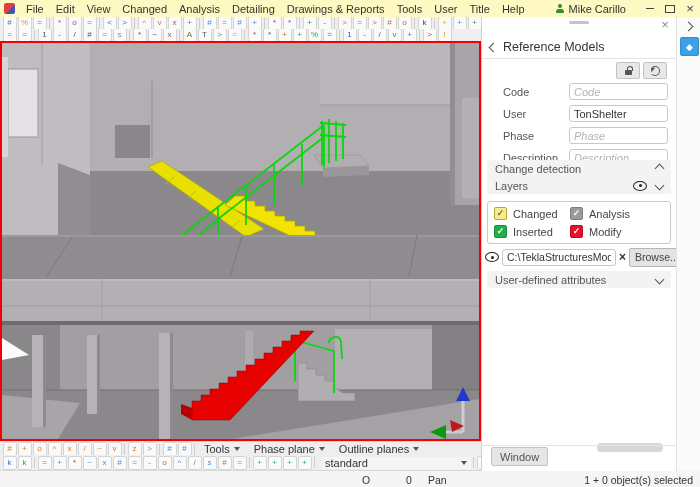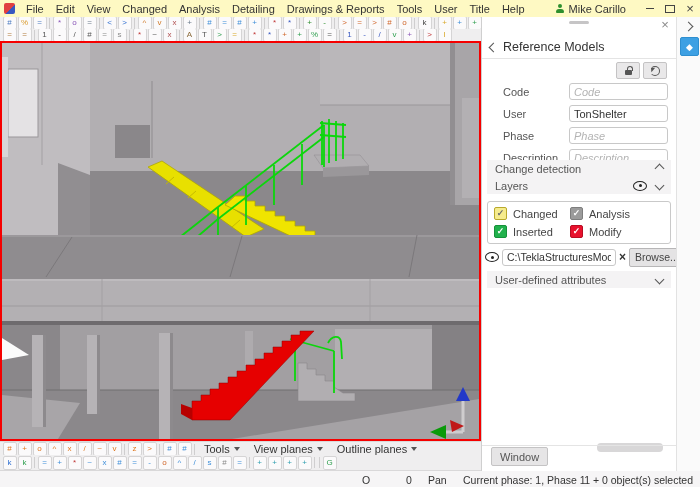--- a/index.html
+++ b/index.html
@@ -470,21 +470,21 @@
       <span class="ticon">
         <span style="color: rgb(63, 143, 217);">#</span>
       </span>
     </span>
   <span class="tsep"></span>
   <span class="ddl">
       <span>Tools</span>
       <span class="caret"></span>
     </span>
   <span class="ddl">
-      <span>View planes</span>
+      <span>Phase plane</span>
       <span class="caret"></span>
     </span>
   <span class="ddl">
       <span>Outline planes</span>
       <span class="caret"></span>
     </span>
 </div>
 <div id="bt2" class="toolbar">
   <span style="display:flex;align-items:center">
       <span class="ticon">
@@ -544,33 +544,36 @@
         <span style="color: rgb(47, 159, 176);">+</span>
       </span>
       <span class="ticon">
         <span style="color: rgb(47, 159, 176);">+</span>
       </span>
       <span class="ticon">
         <span style="color: rgb(47, 159, 176);">+</span>
       </span>
       <span class="tsep"></span>
     </span>
+  <span class="combo">
+    <span>standard</span>
+      <span class="caret"></span>
+  </span>
   <span class="tsep"></span>
   <span style="display:flex;align-items:center">
       <span class="ticon">
         <span style="color: rgb(47, 159, 79);">G</span>
       </span>
     </span>
 </div>
 
 <div id="statusbar">
   <span style="left:362px">O</span>
   <span style="left:406px">0</span>
   <span style="left:428px">Pan</span>
-  <span style="left:463px">Current phase: 1, Phase 1</span>
   <span style="right:7px">1 + 0 object(s) selected</span>
 </div>
 
 <div id="panel">
   <span class="handle"></span>
   <span class="px">×</span>
   <div class="phead">
     <span class="chev left"></span>
     <span>Reference Models</span>
   </div>

